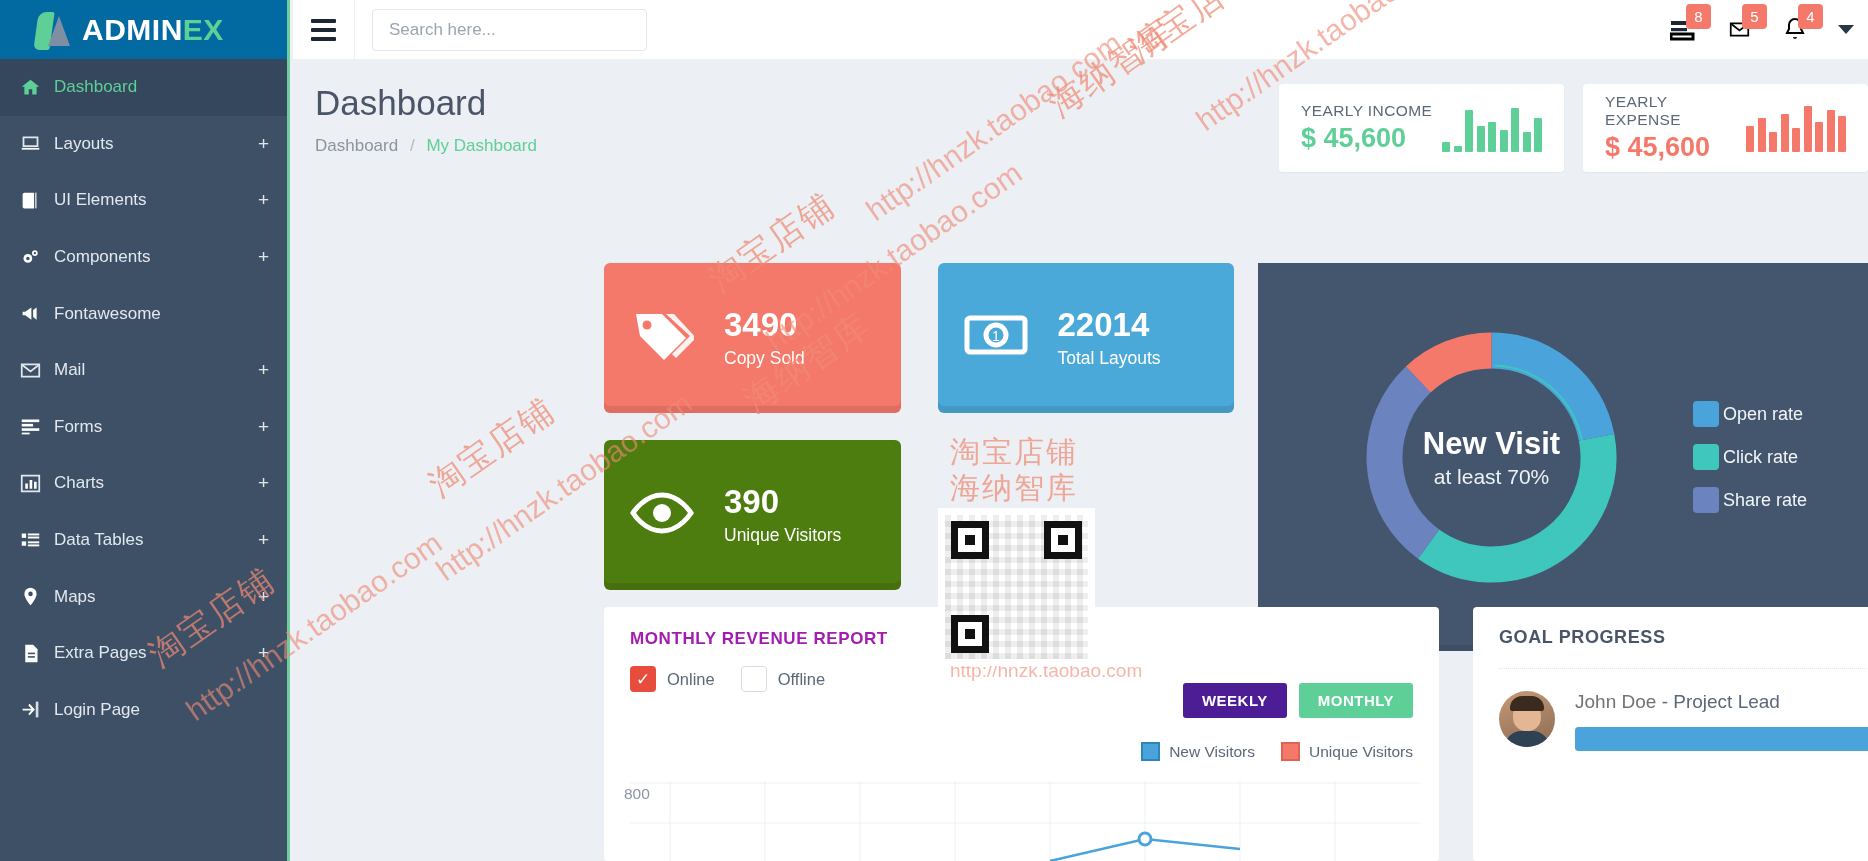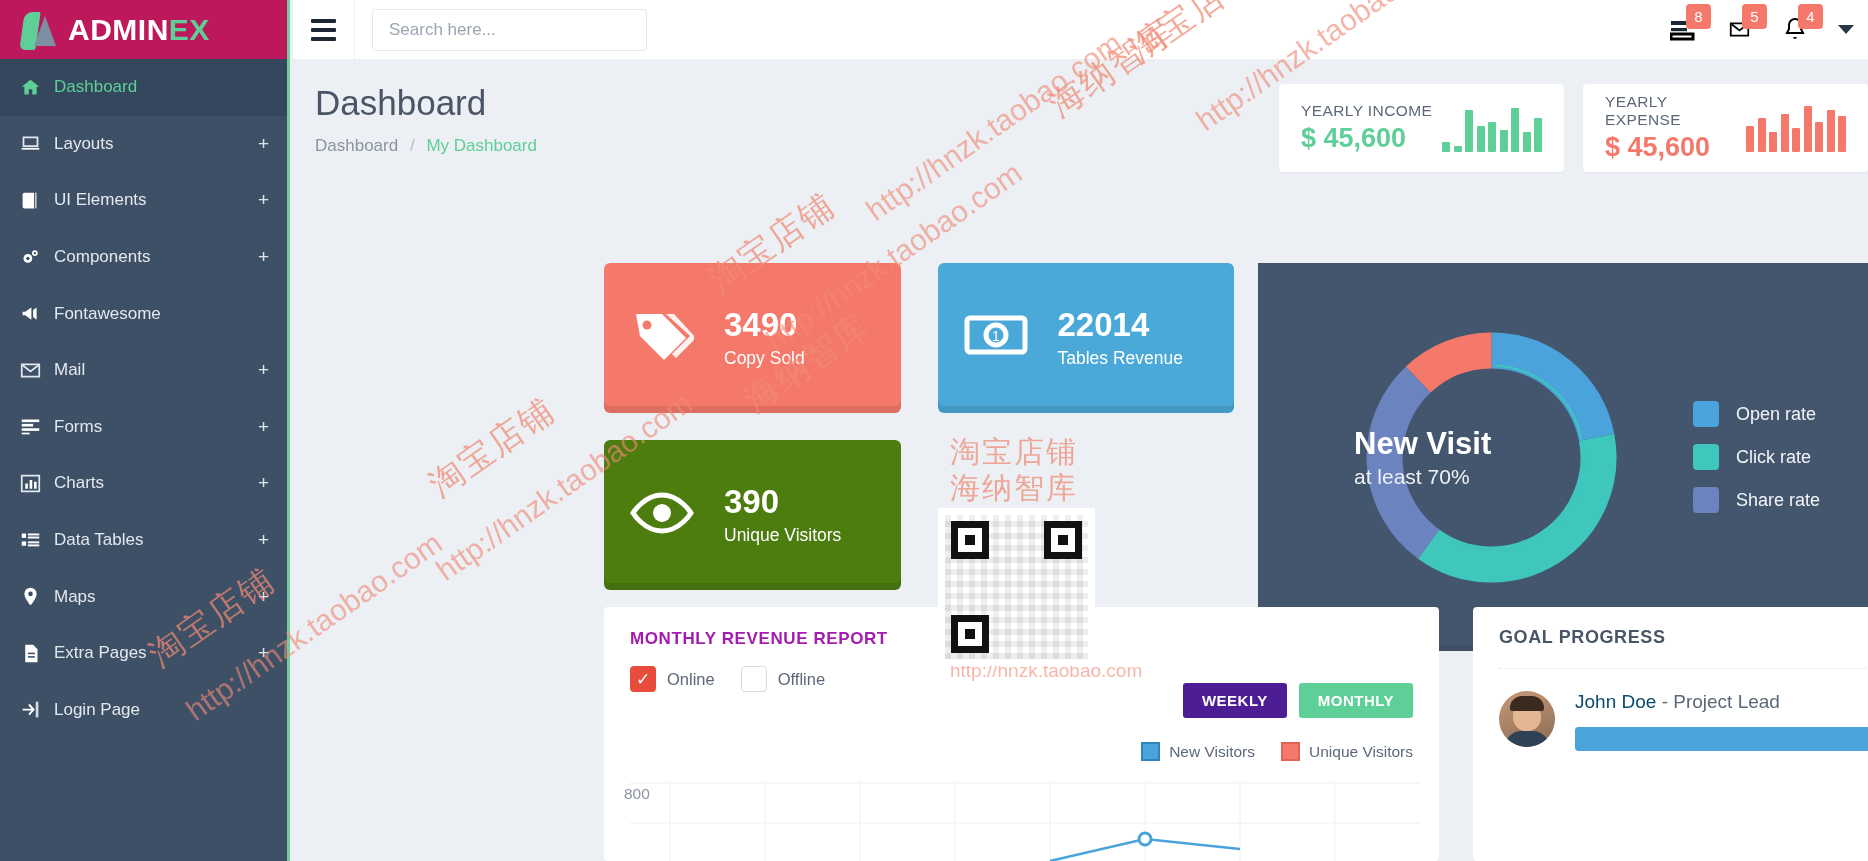--- a/index.html
+++ b/index.html
@@ -14,23 +14,23 @@
   
   #sidebar {
     position: absolute; left: 0; top: 0;
     width: 290px; height: 861px;
     background: #3d5066;
     border-right: 3px solid #6fcf9c;
     overflow: hidden;
   }
   #brand {
     height: 59px;
-    background: #be185d;
+    background: #0369a1;
     display: flex; align-items: center;
-    padding-left: 22px;
+    padding-left: 36px;
     gap: 10px;
   }
   #brand .logo-mark { width: 36px; height: 40px; position: relative; }
   #brand .logo-mark .leaf {
     position: absolute; left: 0; top: 2px;
     width: 16px; height: 38px;
     background: #5fcf98;
     border-radius: 8px 2px 2px 6px;
     transform: skewX(-8deg);
   }
@@ -179,27 +179,27 @@
   #donut-panel {
     position: absolute; left: 965px; top: 204px;
     width: 610px; height: 388px;
     background: #44566e;
     display: flex; align-items: center;
     box-shadow: inset 0 -6px 0 rgba(0,0,0,0.08);
   }
   #donut-wrap { position: relative; width: 275px; height: 275px; margin-left: 96px; }
   #donut-center {
     position: absolute; left: 0; top: 0; width: 100%; height: 100%;
-    display: flex; flex-direction: column; justify-content: center;
+    display: flex; flex-direction: column; align-items: center; justify-content: center;
     pointer-events: none;
   }
   #donut-center .dc-title { font-size: 31px; font-weight: bold; color: #fff; }
   #donut-center .dc-sub { font-size: 21px; color: #eef1f5; margin-top: 3px; }
   #donut-legend { margin-left: 64px; display: flex; flex-direction: column; gap: 17px; }
-  .legend-row { display: flex; align-items: center; gap: 17px; }
+  .legend-row { display: flex; align-items: center; gap: 4px; }
   .legend-swatch { width: 26px; height: 26px; border-radius: 4px; }
   .legend-label { font-size: 18px; color: #f2f5f8; }
 
   
   #revenue-card {
     position: absolute; left: 311px; top: 548px;
     width: 835px; height: 254px;
     background: #fff; border-radius: 4px;
     padding: 22px 26px 0 26px;
     overflow: hidden;
@@ -254,21 +254,21 @@
     flex: 0 0 56px; position: relative; overflow: hidden;
   }
   #goal-avatar .face { position: absolute; left: 14px; top: 10px; width: 28px; height: 30px;
                        background: #e3b794; border-radius: 50% 50% 45% 45%; }
   #goal-avatar .hair { position: absolute; left: 11px; top: 5px; width: 34px; height: 15px;
                        background: #3b2a1e; border-radius: 17px 17px 4px 4px; }
   #goal-avatar .body { position: absolute; left: 6px; bottom: -6px; width: 44px; height: 22px;
                        background: #2f4155; border-radius: 16px 16px 0 0; }
   #goal-info { flex: 1; }
   #goal-name { font-size: 19px; }
-  #goal-name .gname { color: #0c4a6e; }
+  #goal-name .gname { color: #737373; }
   #goal-name .grole { color: #5c6878; }
   #goal-bar-track {
     margin-top: 14px; height: 24px; background: #eef1f5; border-radius: 3px;
     position: relative; overflow: hidden;
   }
   #goal-bar-fill {
     height: 100%; background: #4aa3da; border-radius: 3px;
     display: flex; align-items: center; justify-content: flex-end;
     padding-right: 11px;
   }
@@ -542,21 +542,21 @@
         </div>
       </div>
       <div class="tile" style="background:#4aa9d8">
         <span class="tile-icon"><svg width="64" height="64" viewBox="0 0 64 64">
             <rect x="3" y="14" width="58" height="34" rx="3" fill="none" stroke="currentColor" stroke-width="5"></rect>
             <circle cx="32" cy="31" r="10" fill="none" stroke="currentColor" stroke-width="5"></circle>
             <text x="32" y="37" font-size="14" text-anchor="middle" fill="currentColor" font-family="sans-serif">1</text>
           </svg></span>
         <div>
           <div class="tile-num">22014</div>
-          <div class="tile-label">Tables Revenue</div>
+          <div class="tile-label">Total Layouts</div>
         </div>
       </div>
       <div class="tile" style="background:#4d7c0f">
         <span class="tile-icon"><svg width="64" height="64" viewBox="0 0 64 64">
             <path d="M32 14C14 14 3 32 3 32s11 18 29 18 29-18 29-18S50 14 32 14z" fill="none" stroke="currentColor" stroke-width="5"></path>
             <circle cx="32" cy="32" r="9"></circle>
           </svg></span>
         <div>
           <div class="tile-num">390</div>
           <div class="tile-label">Unique Visitors</div>

